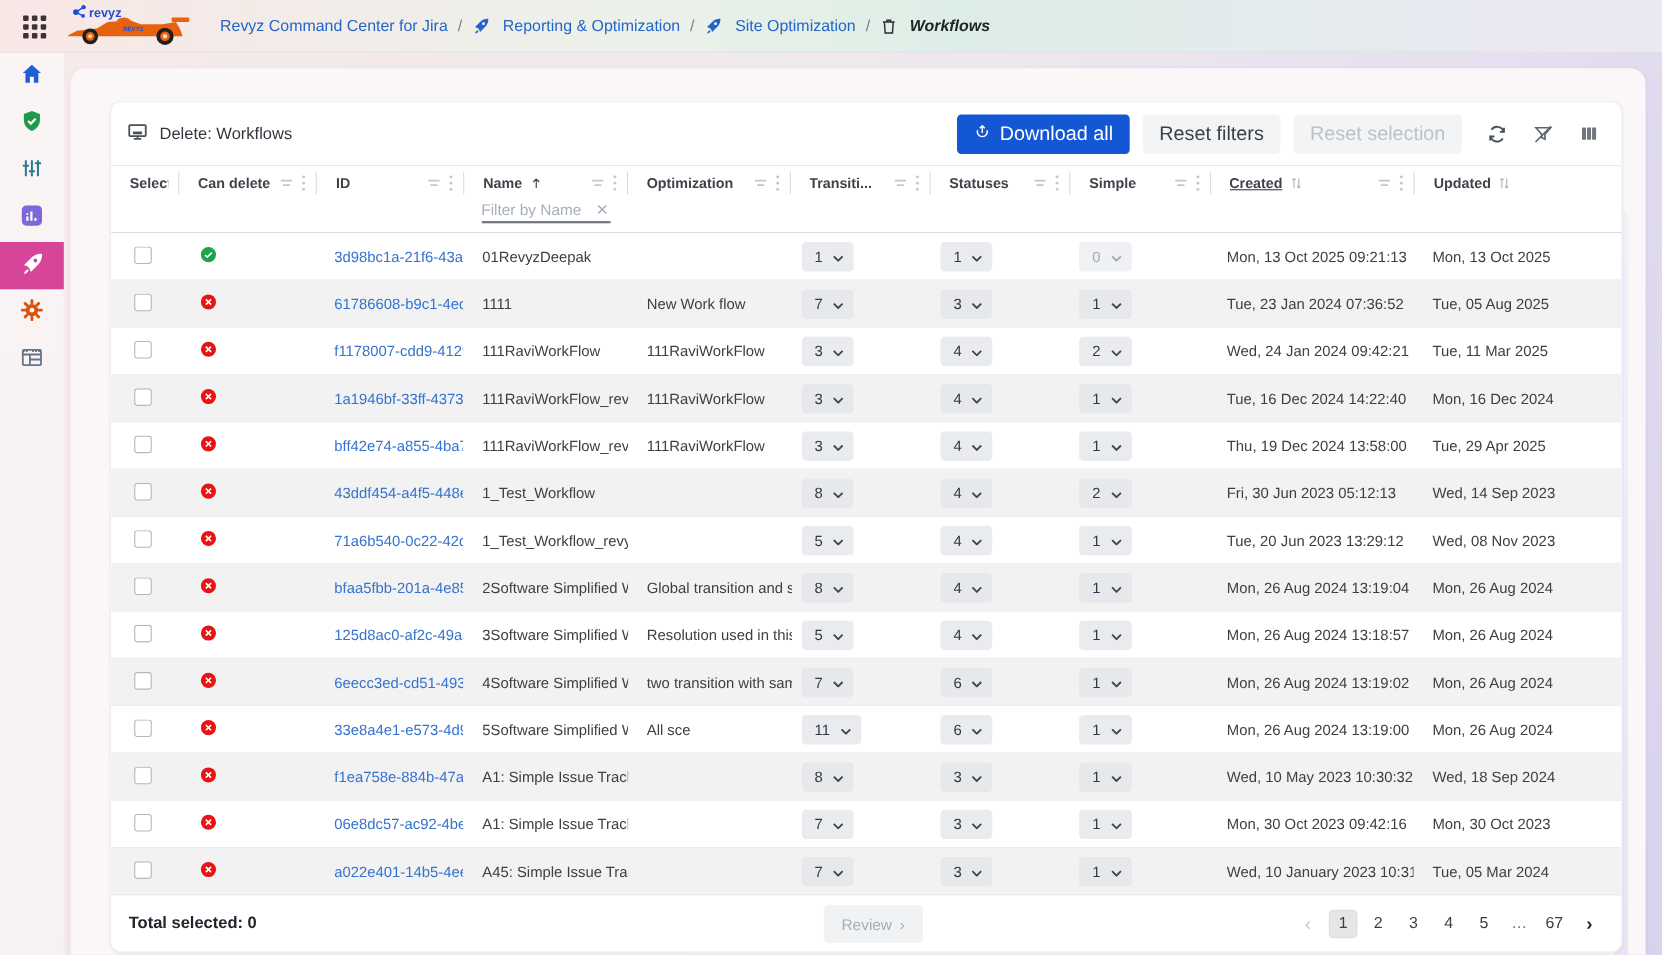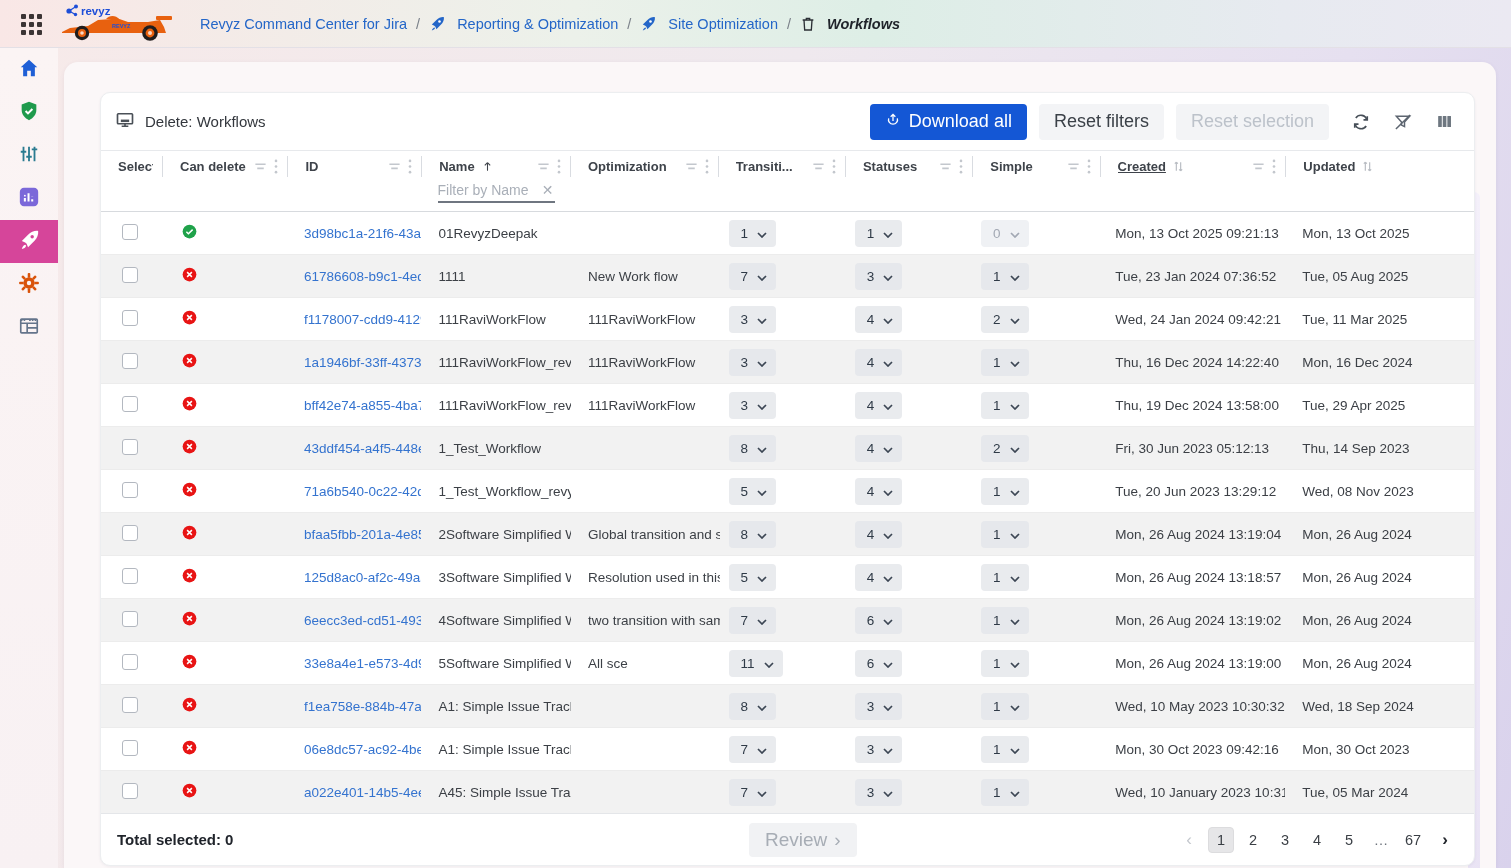--- a/index.html
+++ b/index.html
@@ -81,21 +81,21 @@
     cursor:pointer; margin-left:9px; font-family:"Liberation Sans",sans-serif; }
   .trow.alt .pill { background:#e6e8ec; }
   .pill.muted { color:#a2a8b3; background:#eff1f4; }
   .pill.muted svg path { stroke:#a2a8b3; }
 
   
   .tfoot { flex:0 0 52px; border-top:1px solid #e4e6e9; display:flex; align-items:center;
     position:relative; padding:0 16px; }
   .total { font-size:15px; font-weight:bold; color:#20242b; }
   .review-btn { position:absolute; left:648px; background:#f1f2f4; color:#a7adb5; border:none;
-    border-radius:4px; height:34px; padding:0 16px; font-size:19px; display:inline-flex;
+    border-radius:4px; height:34px; padding:0 16px; font-size:14px; display:inline-flex;
     align-items:center; gap:7px; cursor:default; font-family:"Liberation Sans",sans-serif; }
   .pager { margin-left:auto; display:flex; align-items:center; gap:6px; }
   .page-it { min-width:26px; height:26px; display:inline-flex; align-items:center; justify-content:center;
     font-size:14.5px; color:#3a3f45; border-radius:4px; cursor:pointer; padding:0 4px; }
   .page-it.current { background:#e6e6e8; border:1px solid #dcdcde; }
   .page-prev { color:#c3c7cd; font-size:17px; cursor:default; }
   .page-next { color:#23272d; font-size:17px; font-weight:bold; }
   .page-ellipsis { color:#6c727b; cursor:default; }
 </style>
 </head>
@@ -586,21 +586,21 @@
             <span><svg width="10" height="6" viewBox="0 0 10 6" fill="none">
                 <path d="M1 1l4 4 4-4" stroke="#3c4654" stroke-width="1.7"></path>
               </svg></span>
           </button></div>
         <div class="tcell" style="width: 135px; padding: 0px;"><button class="pill">
             <span>1</span>
             <span><svg width="10" height="6" viewBox="0 0 10 6" fill="none">
                 <path d="M1 1l4 4 4-4" stroke="#3c4654" stroke-width="1.7"></path>
               </svg></span>
           </button></div>
-        <div class="tcell" style="width: 198px;">Thu, 16 Dec 2024 14:22:40</div>
+        <div class="tcell" style="width: 198px;">Tue, 16 Dec 2024 14:22:40</div>
         <div class="tcell" style="width: 200px;">Mon, 16 Dec 2024</div>
       </div>
       <div class="trow">
         <div class="tcell" style="width: 62px;"><span class="checkbox"></span></div>
         <div class="tcell" style="width: 133px;"><span class="badge">
             <svg width="15" height="15" viewBox="0 0 24 24">
               <circle cx="12" cy="12" r="11" fill="#e81414"></circle>
               <path d="M8.2 8.2l7.6 7.6M15.8 8.2l-7.6 7.6" stroke="#fff" stroke-width="2.4"></path>
             </svg>
           </span></div>
@@ -651,21 +651,21 @@
                 <path d="M1 1l4 4 4-4" stroke="#3c4654" stroke-width="1.7"></path>
               </svg></span>
           </button></div>
         <div class="tcell" style="width: 135px; padding: 0px;"><button class="pill">
             <span>2</span>
             <span><svg width="10" height="6" viewBox="0 0 10 6" fill="none">
                 <path d="M1 1l4 4 4-4" stroke="#3c4654" stroke-width="1.7"></path>
               </svg></span>
           </button></div>
         <div class="tcell" style="width: 198px;">Fri, 30 Jun 2023 05:12:13</div>
-        <div class="tcell" style="width: 200px;">Thu, 14 Sep 2023</div>
+        <div class="tcell" style="width: 200px;">Wed, 14 Sep 2023</div>
       </div>
       <div class="trow">
         <div class="tcell" style="width: 62px;"><span class="checkbox"></span></div>
         <div class="tcell" style="width: 133px;"><span class="badge">
             <svg width="15" height="15" viewBox="0 0 24 24">
               <circle cx="12" cy="12" r="11" fill="#e81414"></circle>
               <path d="M8.2 8.2l7.6 7.6M15.8 8.2l-7.6 7.6" stroke="#fff" stroke-width="2.4"></path>
             </svg>
           </span></div>
         <div class="tcell" style="width: 142px;"><a class="id-link">71a6b540-0c22-42da-b</a></div>

